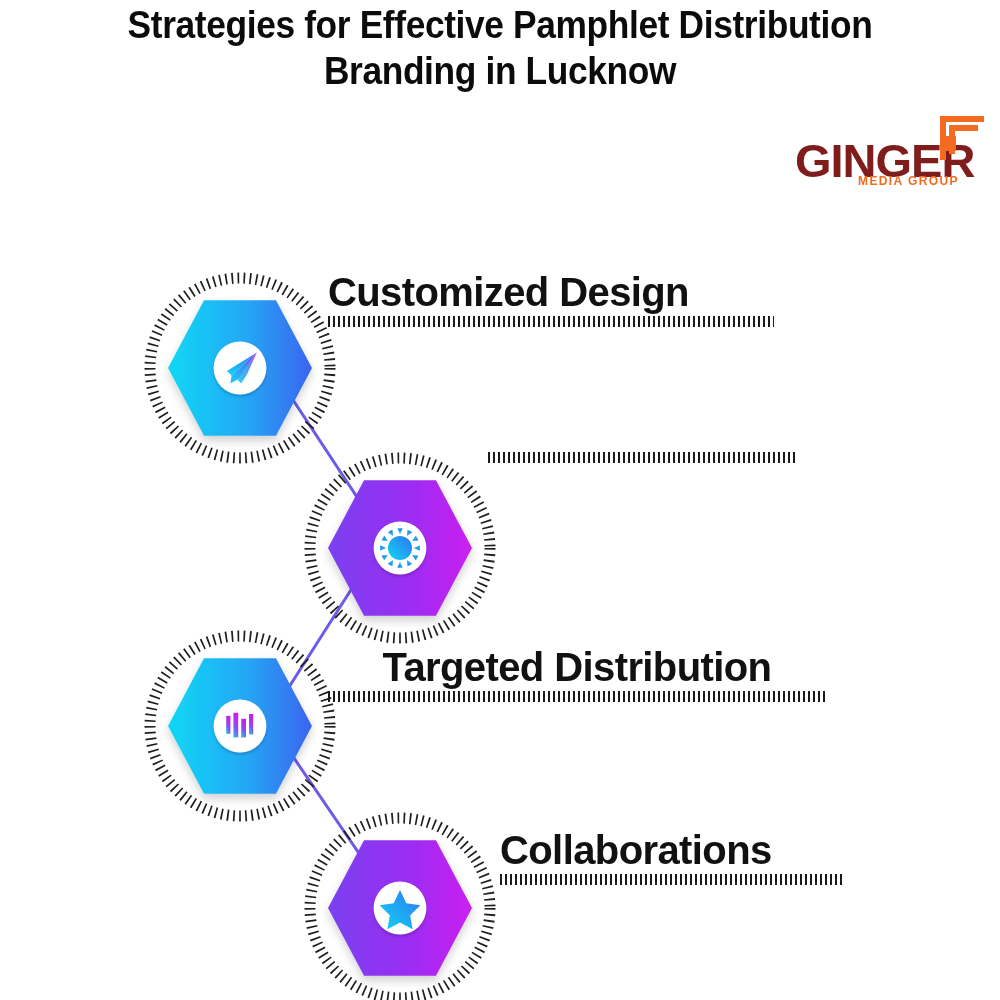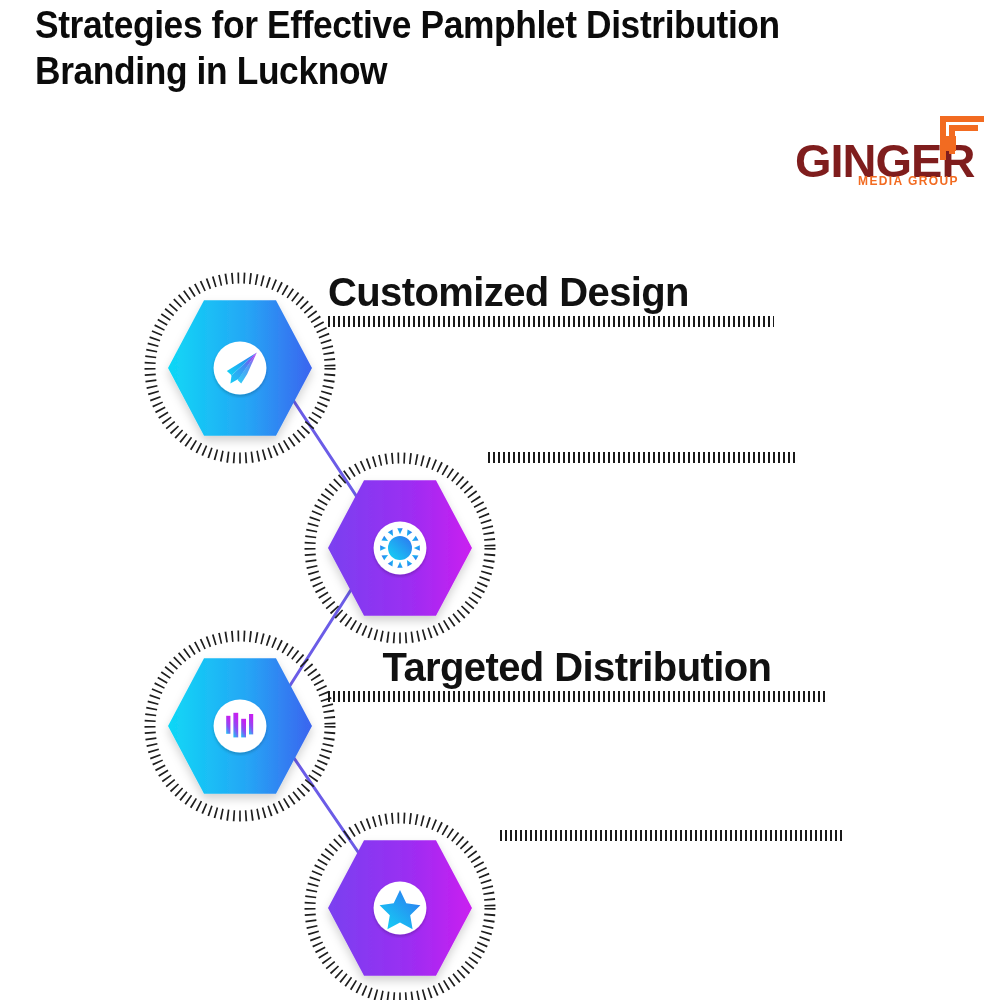--- a/index.html
+++ b/index.html
@@ -15,20 +15,21 @@
     font-family: "Liberation Sans", sans-serif;
     -webkit-font-smoothing: antialiased;
   }
 
   
   #title-block {
     position: absolute;
     top: 2px;
     left: 0;
     width: 1000px;
+    text-align: center;
   }
   .title-line {
     display: block;
     font-family: "Liberation Sans Narrow", "Liberation Sans", sans-serif;
     font-weight: bold;
     font-size: 38px;
     line-height: 46px;
     letter-spacing: -0.4px;
     color: #0b0b0b;
     transform: scaleX(0.93);
@@ -299,16 +300,17 @@
     </svg>
     <svg class="hex" viewBox="0 0 100 100" filter="url(#hexShadow)">
       <polygon points="25,3 75,3 100,50 75,97 25,97 0,50" fill="url(#gradHexPurple)"></polygon>
     </svg>
     <svg class="glyph" viewBox="0 0 100 100">
       <circle cx="50" cy="50" r="44" fill="#ffffff" filter="url(#circShadow)"></circle>
       <polygon points="50,20 60.5,42 84,45.5 67,62 71,85.5 50,74 29,85.5 33,62 16,45.5 39.5,42" fill="url(#gradGlyphCB)"></polygon>
     </svg>
   </div>
   <div class="label-group" style="left:500px; top:828px; width:345px;">
+    <div class="label-text">Collaborations</div>
     <div class="label-rule"></div>
   </div>
 
 </div>
 
 </body></html>

